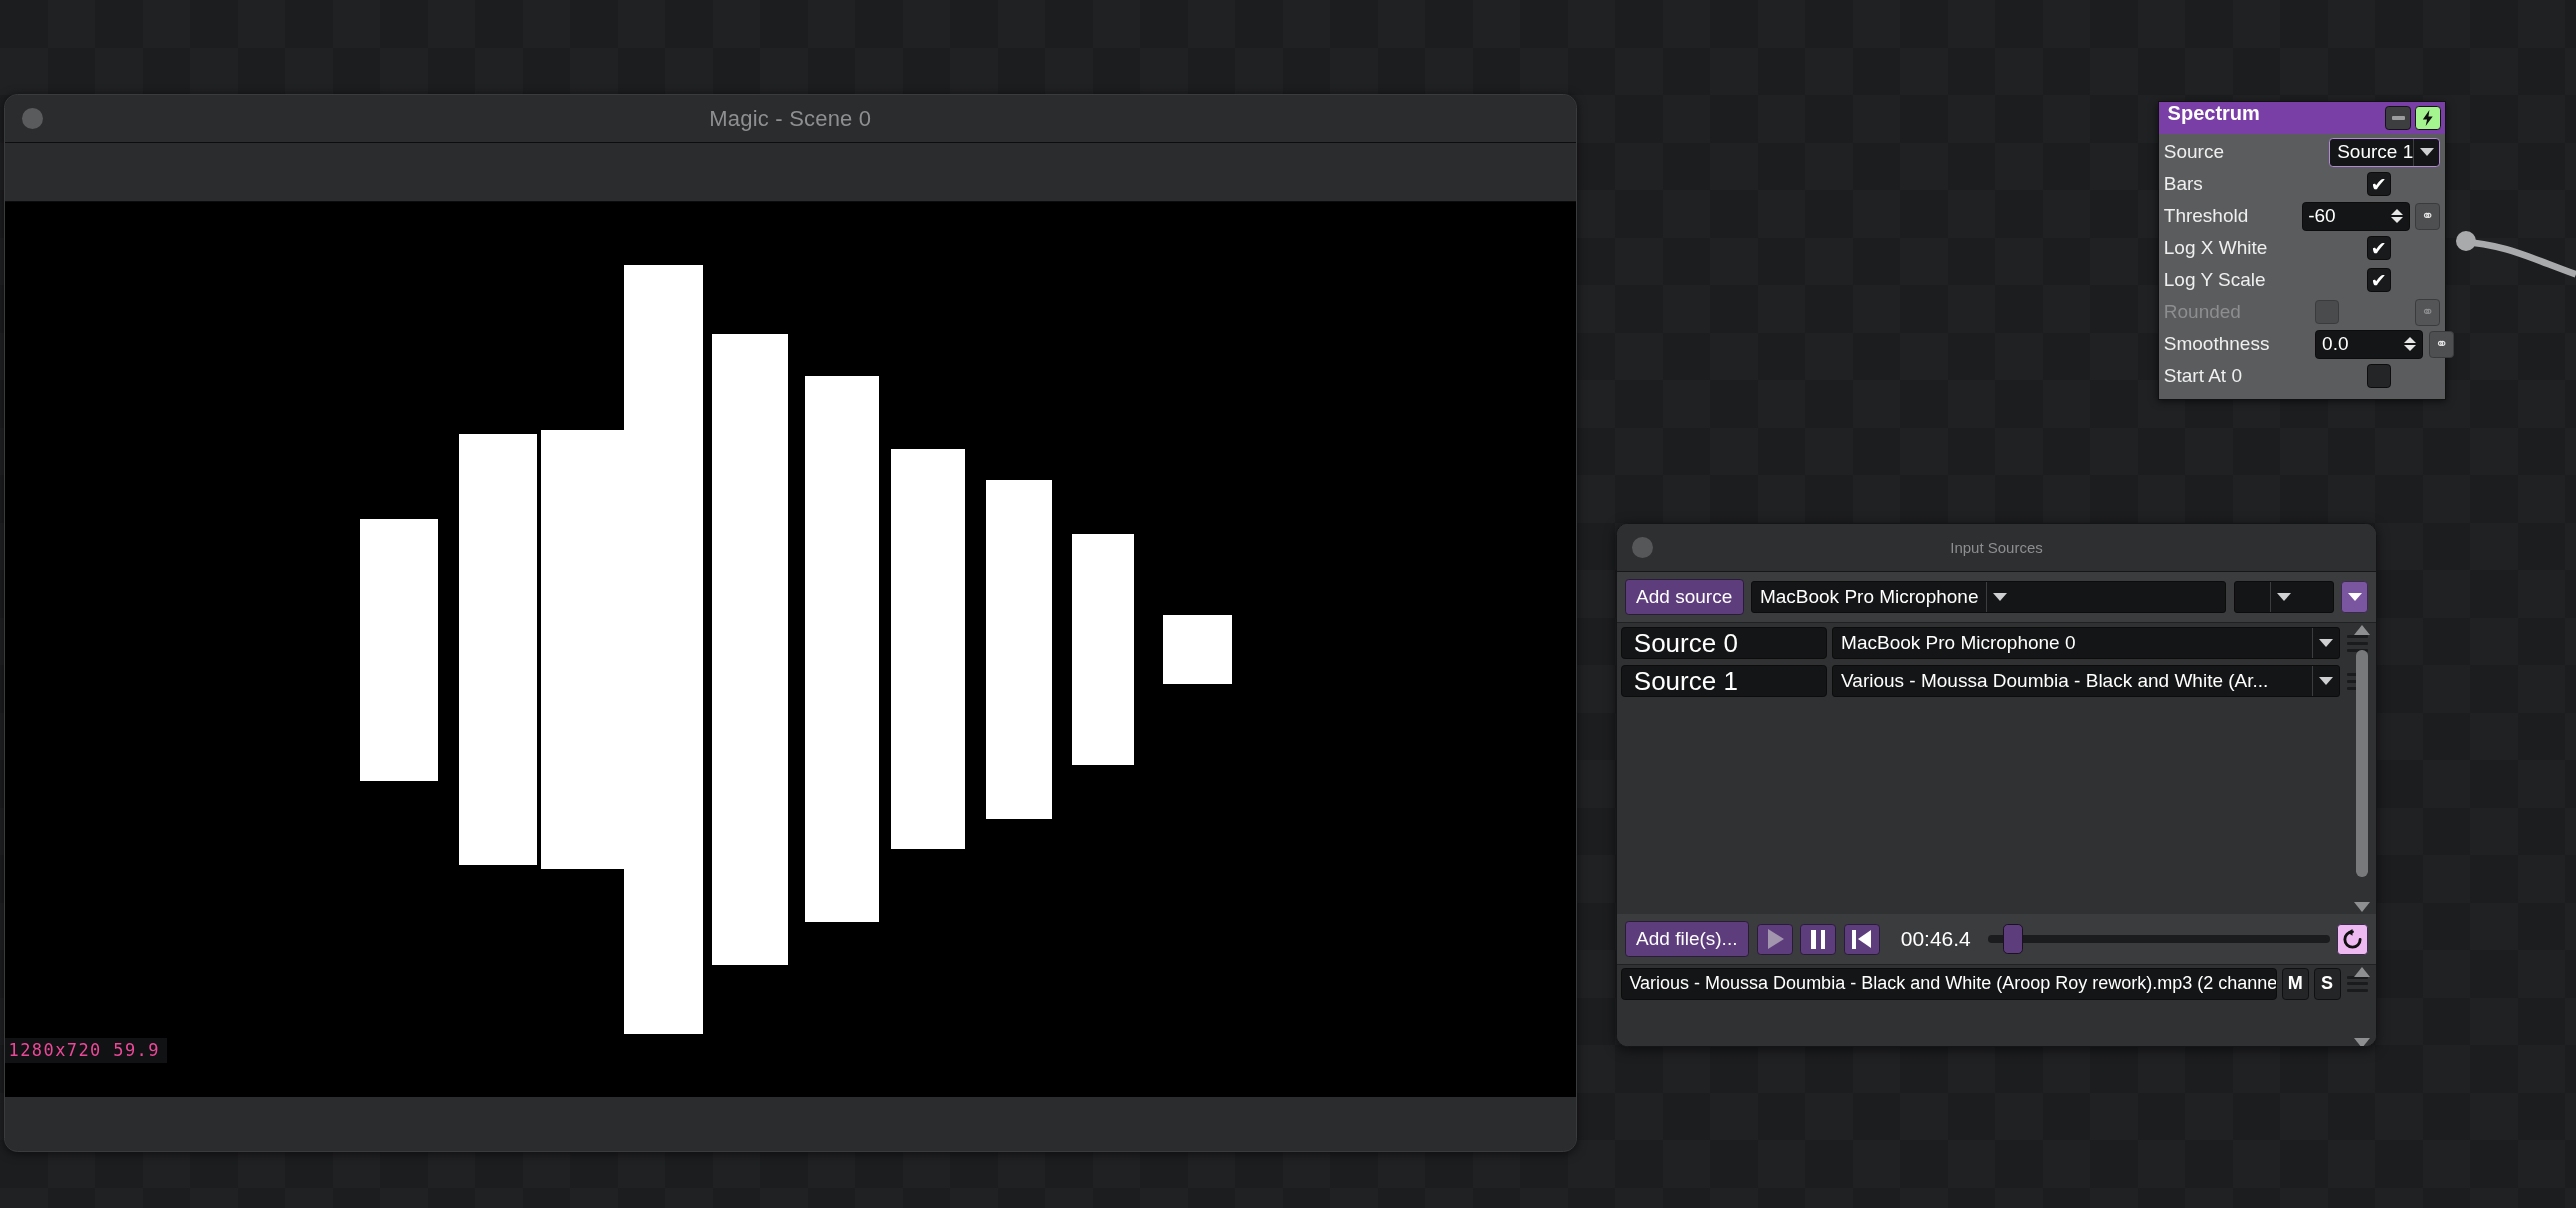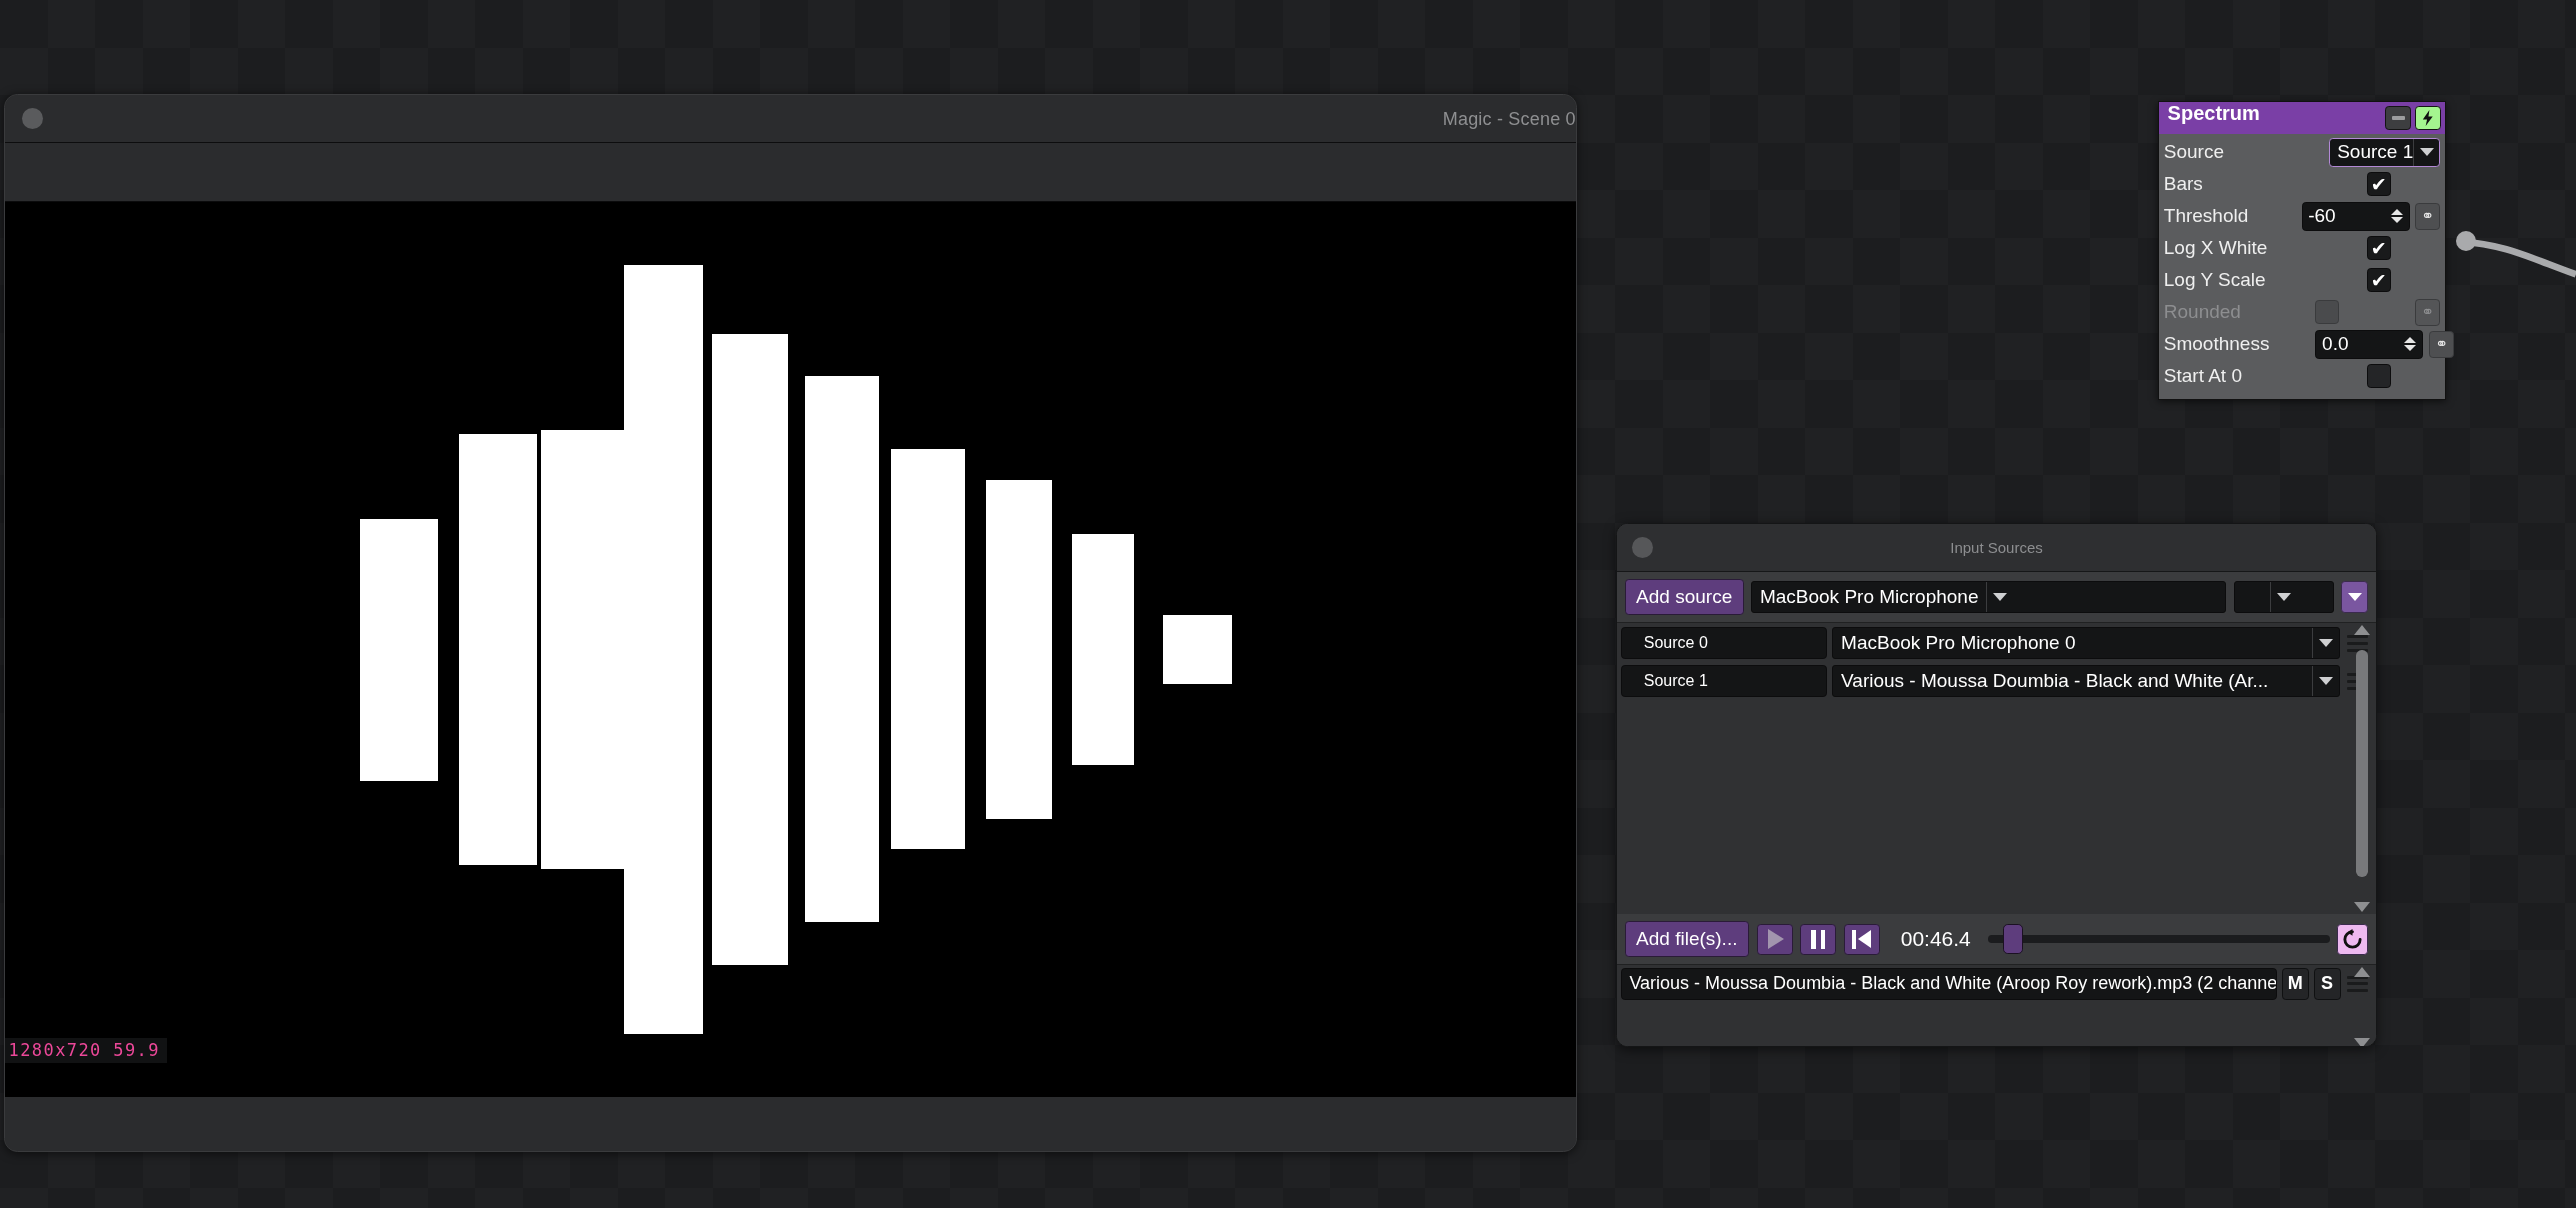--- a/index.html
+++ b/index.html
@@ -32,23 +32,23 @@
     overflow: hidden;
   }
   #preview-titlebar {
     position: relative;
     height: 48px;
     background: #2b2c2e;
     border-bottom: 1px solid #0d0d0e;
   }
   #preview-title {
     line-height: 48px;
-    text-align: right;
+    text-align: center;
     color: #8e8f91;
-    font-size: 18px;
+    font-size: 22px;
     letter-spacing: 0.2px;
   }
   #preview-dot {
     position: absolute;
     left: 17px; top: 13.4px;
     width: 21px; height: 21px;
     border-radius: 50%;
     background: #5a5b5d;
   }
   #preview-subbar {
@@ -263,22 +263,22 @@
     display: flex; align-items: center;
     gap: 5.7px;
     padding: 2.9px 5.7px 0 3.8px;
     height: 38px;
   }
   .src-name {
     width: 206px; height: 32px;
     background: #141516;
     border: 1px solid #0c0c0d;
     border-radius: 3.8px;
-    color: #fff; font-size: 16px;
-    display: flex; align-items: center; padding-left: 22px;
+    color: #fff; font-size: 26px;
+    display: flex; align-items: center; padding-left: 12px;
   }
   .src-dev { flex: 1; }
   .hamburger { width: 25px; display: flex; flex-direction: column; gap: 3.8px; padding: 0 1.9px;}
   .hamburger i { display: block; height: 2.9px; background: #1a1b1c; border-radius: 1px; }
 
   .vscroll {
     position: absolute; right: 3.8px; top: 1.9px;
     width: 21px; bottom: 1.9px;
     display: flex; flex-direction: column; align-items: center;
   }

